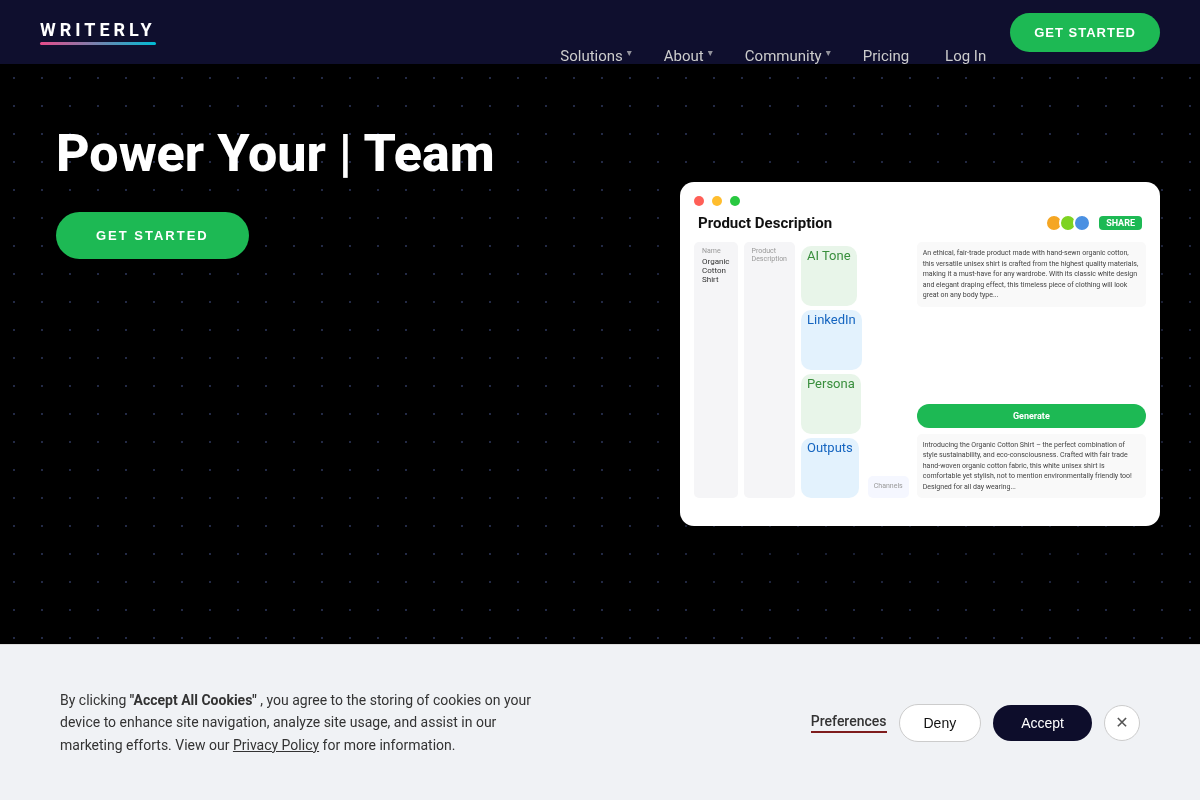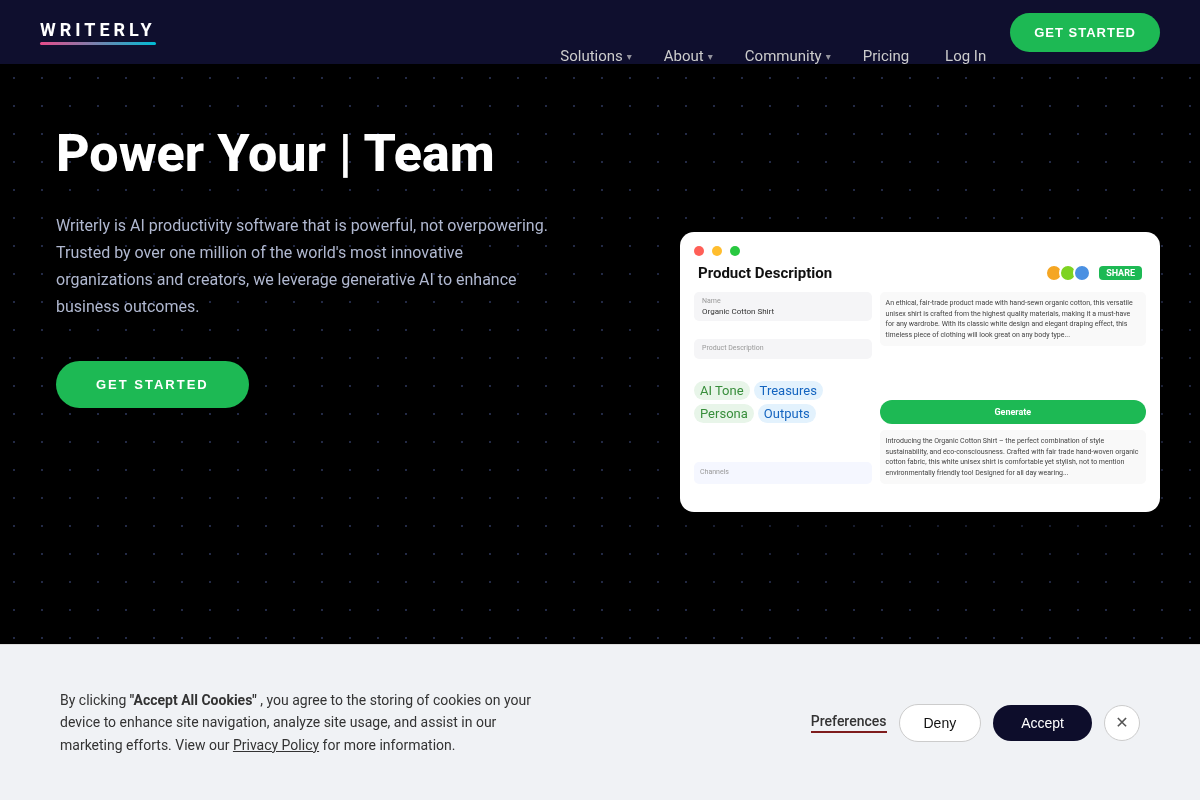--- a/index.html
+++ b/index.html
@@ -35,21 +35,20 @@
       display: flex;
       align-items: center;
       gap: 8px;
     }
     .nav-item {
       color: #ccc;
       font-size: 15px;
       cursor: pointer;
       padding: 8px 12px;
       display: flex;
-      align-items: center;
       gap: 4px;
       border-radius: 4px;
       transition: color 0.2s;
       margin-top: 48px;
     }
     .nav-item .chevron {
       font-size: 10px;
       opacity: 0.7;
     }
     .nav-login {
@@ -125,23 +124,22 @@
       display: inline-block;
     }
 
     
     .hero-image-wrap {
       position: absolute;
       right: 40px;
       top: 50%;
       transform: translateY(-50%);
       width: 480px;
-      height: 280px;
+      height: 344px;
       z-index: 3;
-      margin-top: 18px;
     }
     .product-screenshot {
       width: 100%;
       height: 100%;
       background: #fff;
       border-radius: 14px;
       box-shadow: 0 30px 80px rgba(0,0,0,0.5);
       overflow: hidden;
       padding: 14px;
       position: relative;
@@ -197,22 +195,22 @@
     .ctrl-dot.green { background: #28c840; }
 
     .screenshot-body {
       display: grid;
       grid-template-columns: 1fr 1.5fr;
       gap: 8px;
       height: calc(100% - 60px);
     }
     .ss-left {
       display: flex;
-      flex-direction: column;
-      gap: 18px;
+      flex-direction: row;
+      gap: 6px;
     }
     .ss-field {
       background: #f5f5f7;
       border-radius: 5px;
       padding: 5px 8px;
       font-size: 8px;
       color: #333;
     }
     .ss-field-label {
       font-size: 7px;
@@ -373,21 +371,20 @@
     <div class="nav-login nav-item">
       <span>Log In</span>
     </div>
     <button class="nav-cta">GET STARTED</button>
   </div>
 </nav>
 
 <section class="hero">
   <div class="hero-content">
     <h1 class="hero-title">Power Your | Team</h1>
-    <p class="hero-subtitle">Writerly is AI productivity software that is powerful, not overpowering. Trusted by over one million of the world's most innovative organizations and creators, we leverage generative AI to enhance business outcomes.</p>
     <button class="hero-cta">GET STARTED</button>
   </div>
 
   <div class="hero-image-wrap">
     <div class="product-screenshot">
 
       <div class="screenshot-controls">
         <div class="ctrl-dot red"></div>
         <div class="ctrl-dot yellow"></div>
         <div class="ctrl-dot green"></div>
@@ -407,21 +404,21 @@
         <div class="ss-left">
           <div class="ss-field">
             <div class="ss-field-label">Name</div>
             <div>Organic Cotton Shirt</div>
           </div>
           <div class="ss-field">
             <div class="ss-field-label">Product Description</div>
           </div>
           <div class="ss-tags">
             <span class="ss-tag">AI Tone</span>
-            <span class="ss-tag blue">Treasures</span>
+            <span class="ss-tag blue">LinkedIn</span>
             <span class="ss-tag">Persona</span>
             <span class="ss-tag blue">Outputs</span>
           </div>
 
           <div style="margin-top:auto; background:#f5f7ff; border-radius:5px; padding:6px;">
             <div class="ss-field-label">Channels</div>
           </div>
         </div>
 
         <div class="ss-right">

